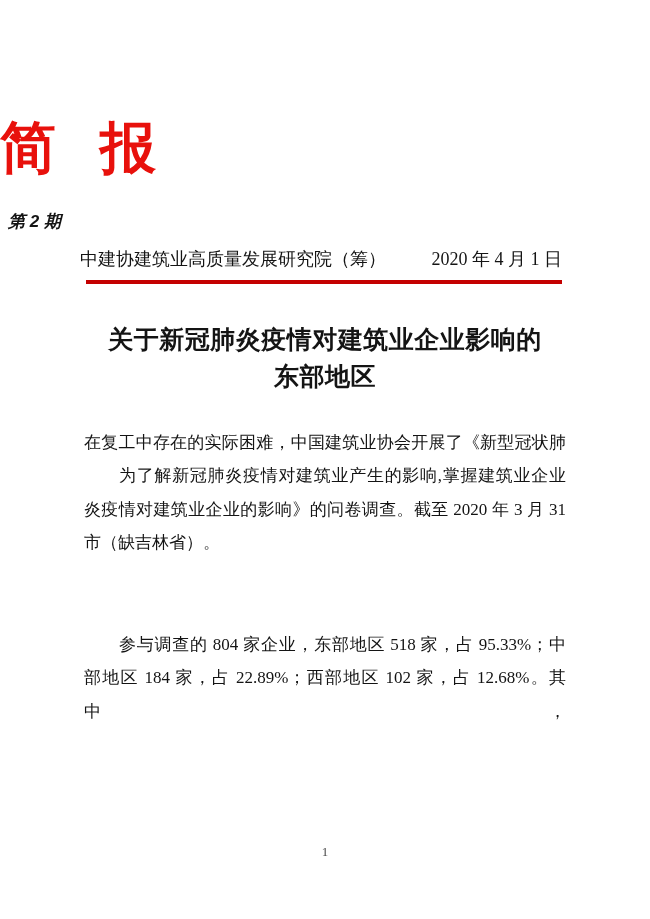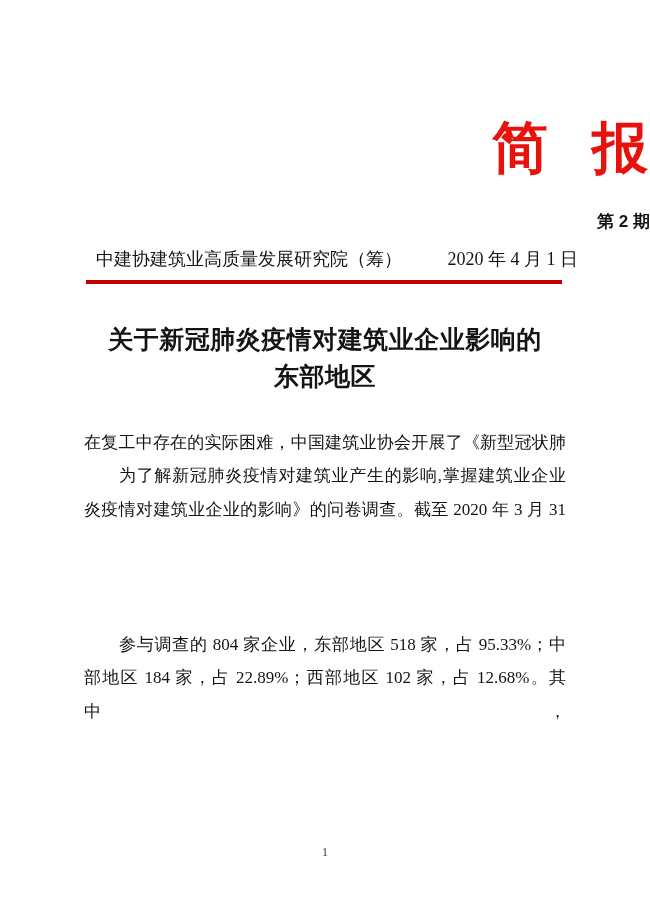--- a/index.html
+++ b/index.html
@@ -11,36 +11,37 @@
   .page{
     position:relative;
     width:650px;height:919px;
     background:#ffffff;
     overflow:hidden;
     font-family:"Liberation Serif","DejaVu Serif",serif;
     color:var(--ink);
   }
   .masthead{
     position:absolute;top:112px;left:0;right:0;
-    text-align:right;
+    text-align:left;
     font-size:56px;line-height:72px;
     font-weight:bold;
     color:var(--masthead-red);
     word-spacing:26px;
     letter-spacing:2px;
   }
   .issue{
     position:absolute;top:210px;left:8px;right:0;
-    text-align:right;
+    text-align:left;
     font-size:17px;line-height:24px;
     font-weight:bold;
     font-family:"Liberation Sans","DejaVu Sans",sans-serif;
+    font-style:italic;
   }
   .org-row{
-    position:absolute;top:246px;left:96px;width:482px;
+    position:absolute;top:246px;left:80px;width:482px;
     display:flex;justify-content:space-between;align-items:baseline;
     font-size:18px;line-height:26px;
   }
   .rule{
     position:absolute;top:280px;left:86px;width:476px;height:4px;
     background:var(--rule-red);
   }
   .doc-title{
     position:absolute;top:321px;left:0;right:0;margin:0;
     text-align:center;
@@ -95,20 +96,21 @@
 
   <h1 class="doc-title">
     <span>关于新冠肺炎疫情对建筑业企业影响的</span>
     <span>东部地区</span>
   </h1>
 
   <div class="para para1">
     <div class="line just">在复工中存在的实际困难，中国建筑业协会开展了《新型冠状肺</div>
     <div class="line just indent">为了解新冠肺炎疫情对建筑业产生的影响,掌握建筑业企业</div>
     <div class="line just">炎疫情对建筑业企业的影响》的问卷调查。截至 2020 年 3 月 31</div>
+    <div class="line">市（缺吉林省）。</div>
   </div>
 
 
   <div class="para para2">
     <div class="line just indent">参与调查的 804 家企业，东部地区 518 家，占 95.33%；中</div>
     <div class="line just">部地区 184 家，占 22.89%；西部地区 102 家，占 12.68%。其中，</div>
   </div>
 
   <div class="page-number">1</div>
 

